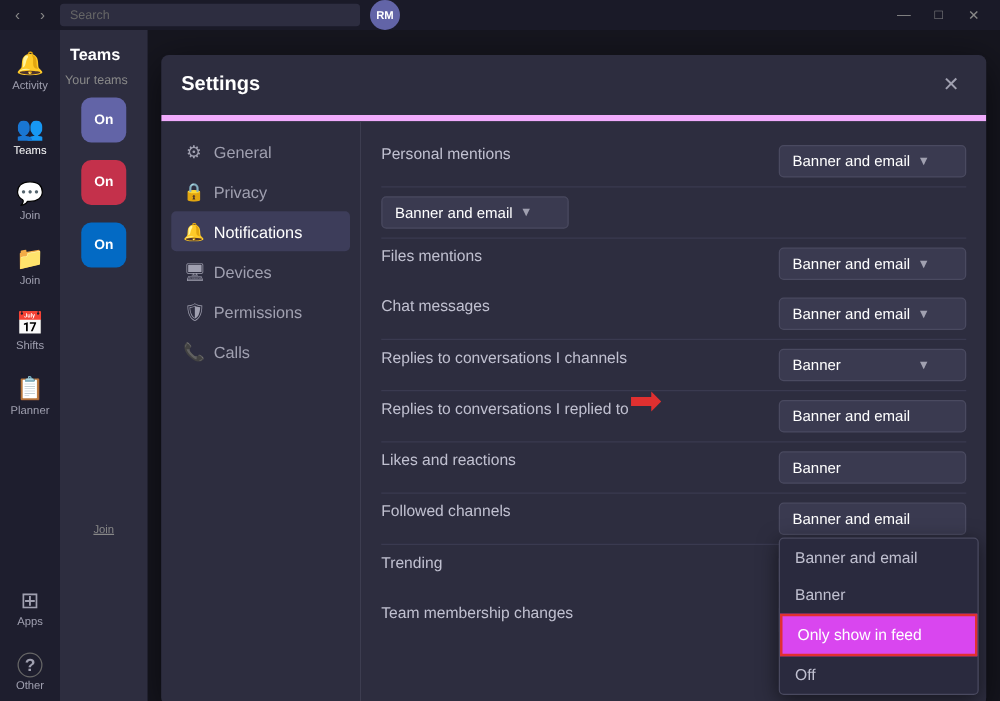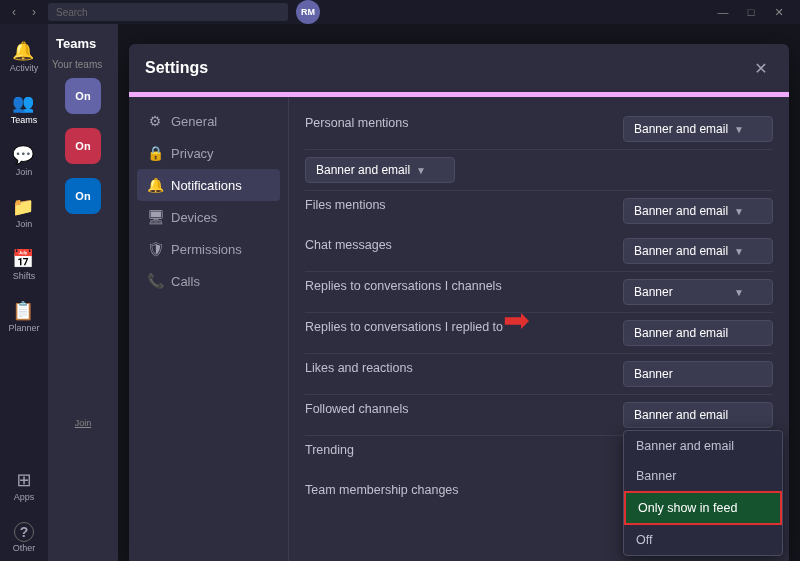--- a/index.html
+++ b/index.html
@@ -288,21 +288,21 @@
       font-size: 12.5px;
       cursor: pointer;
     }
 
     .dropdown-item:hover, .dropdown-item.highlighted {
       background: #3d3d5a;
       color: #ffffff;
     }
 
     .dropdown-item.highlighted {
-      background: #14532d;
+      background: #d946ef;
       color: #ffffff;
       font-weight: 500;
     }
 
     
     .teams-list {
       display: flex;
       flex-direction: column;
       gap: 6px;
       align-items: center;

